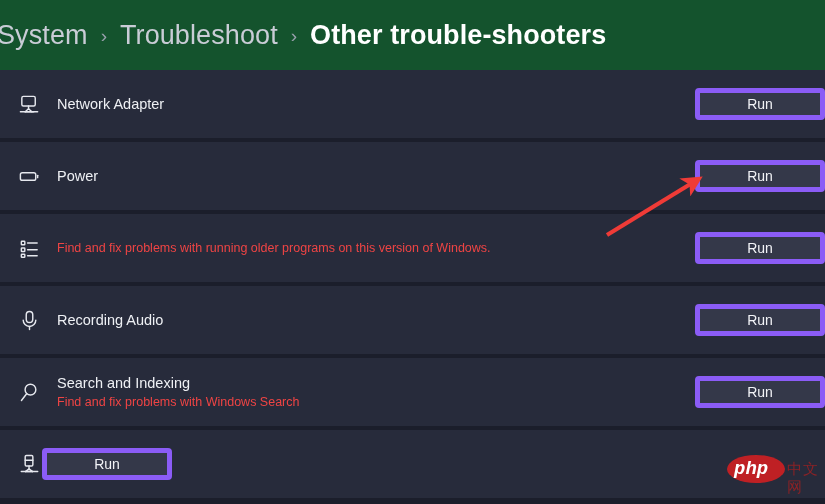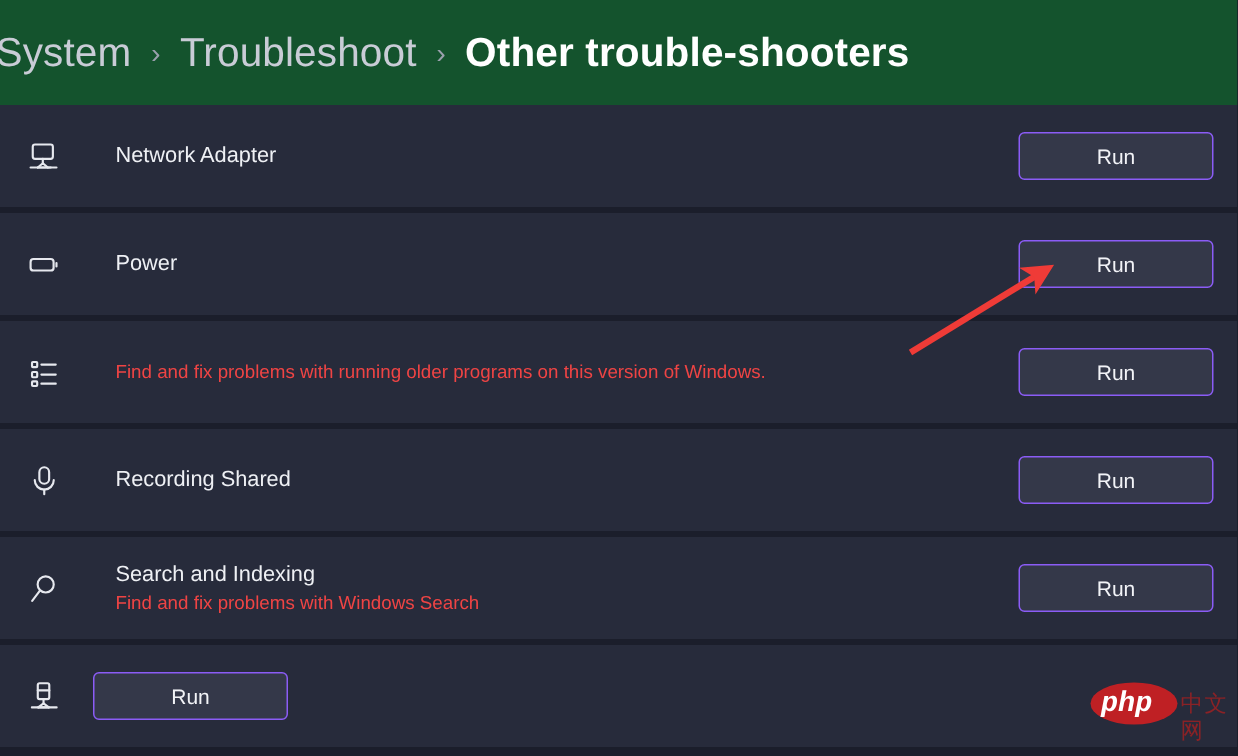--- a/index.html
+++ b/index.html
@@ -69,21 +69,20 @@
     height: 434px;
   }
   .row {
     position: relative;
     width: 825px;
     background: #272b3b;
     box-sizing: border-box;
     margin-bottom: 4px;
     display: flex;
     align-items: center;
-    gap: 20px;
   }
   .row.h1 { height: 68px; }
   .row.h2 { height: 68px; }
 
   .row-icon {
     width: 26px;
     height: 26px;
     margin-left: 16px;
     flex: 0 0 auto;
     display: flex;
@@ -112,23 +111,23 @@
     color: #ef4444;
     line-height: 17px;
     margin-top: 1px;
     white-space: nowrap;
   }
 
   .run-btn {
     flex: 0 0 auto;
     width: 130px;
     height: 32px;
-    margin-right: 16px;
+    margin-right: 0;
     background: #343849;
-    border: 1px solid #8b5cf6;
+    border: 5px solid #8b5cf6;
     border-radius: 4px;
     color: #f2f3f7;
     font-size: 14px;
     font-family: "Liberation Sans", "DejaVu Sans", sans-serif;
     display: flex;
     align-items: center;
     justify-content: center;
     cursor: pointer;
     padding: 0;
   }
@@ -250,21 +249,21 @@
 
     <div class="row h1">
       <span class="row-icon">
         <svg width="23" height="23" viewBox="0 0 24 24" fill="none" stroke="currentColor" stroke-width="1.5" stroke-linecap="round" stroke-linejoin="round">
           <rect x="8.6" y="2.6" width="6.8" height="11.5" rx="3.4"></rect>
           <path d="M5.4 11.6a6.6 6.6 0 0 0 13.2 0"></path>
           <path d="M12 18.2v3.2"></path>
         </svg>
       </span>
       <span class="row-text">
-        <span class="row-title">Recording Shared</span>
+        <span class="row-title">Recording Audio</span>
       </span>
       <button class="run-btn">Run</button>
     </div>
 
     <div class="row h2">
       <span class="row-icon">
         <svg width="23" height="23" viewBox="0 0 24 24" fill="none" stroke="currentColor" stroke-width="1.5" stroke-linecap="round" stroke-linejoin="round">
           <circle cx="13" cy="9" r="5.6"></circle>
           <path d="M9 13.3L3.6 20.4"></path>
         </svg>

